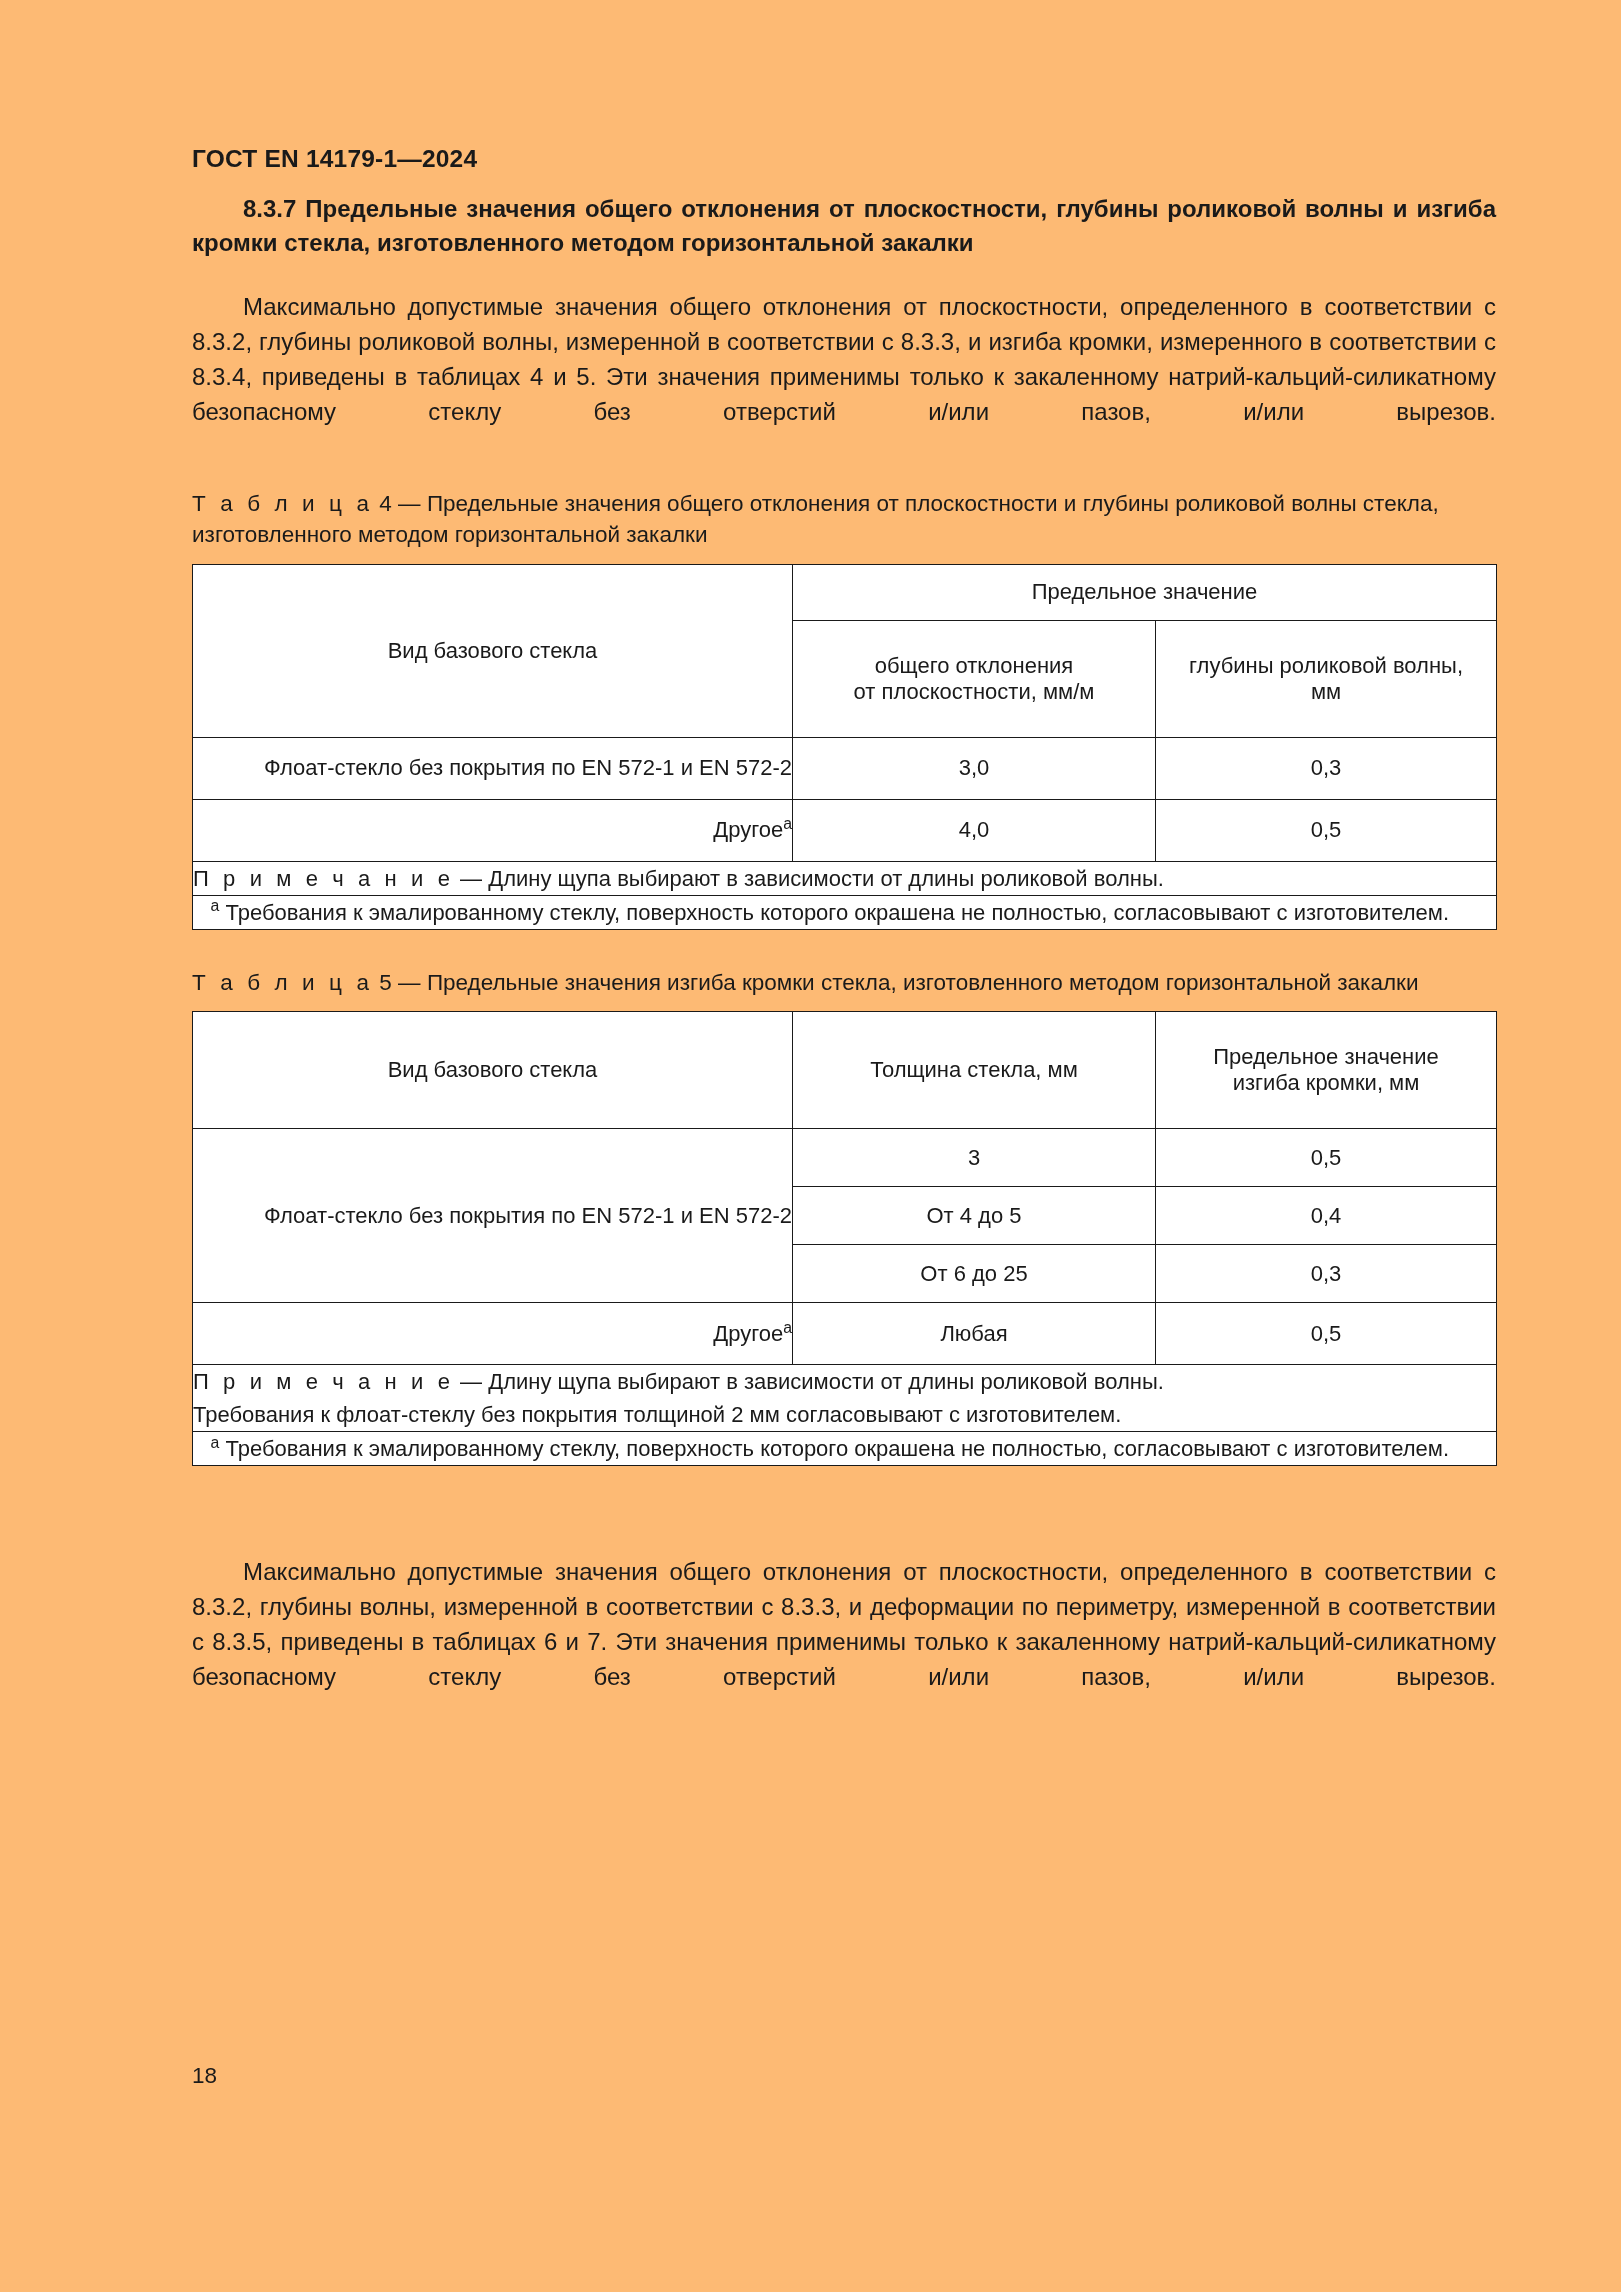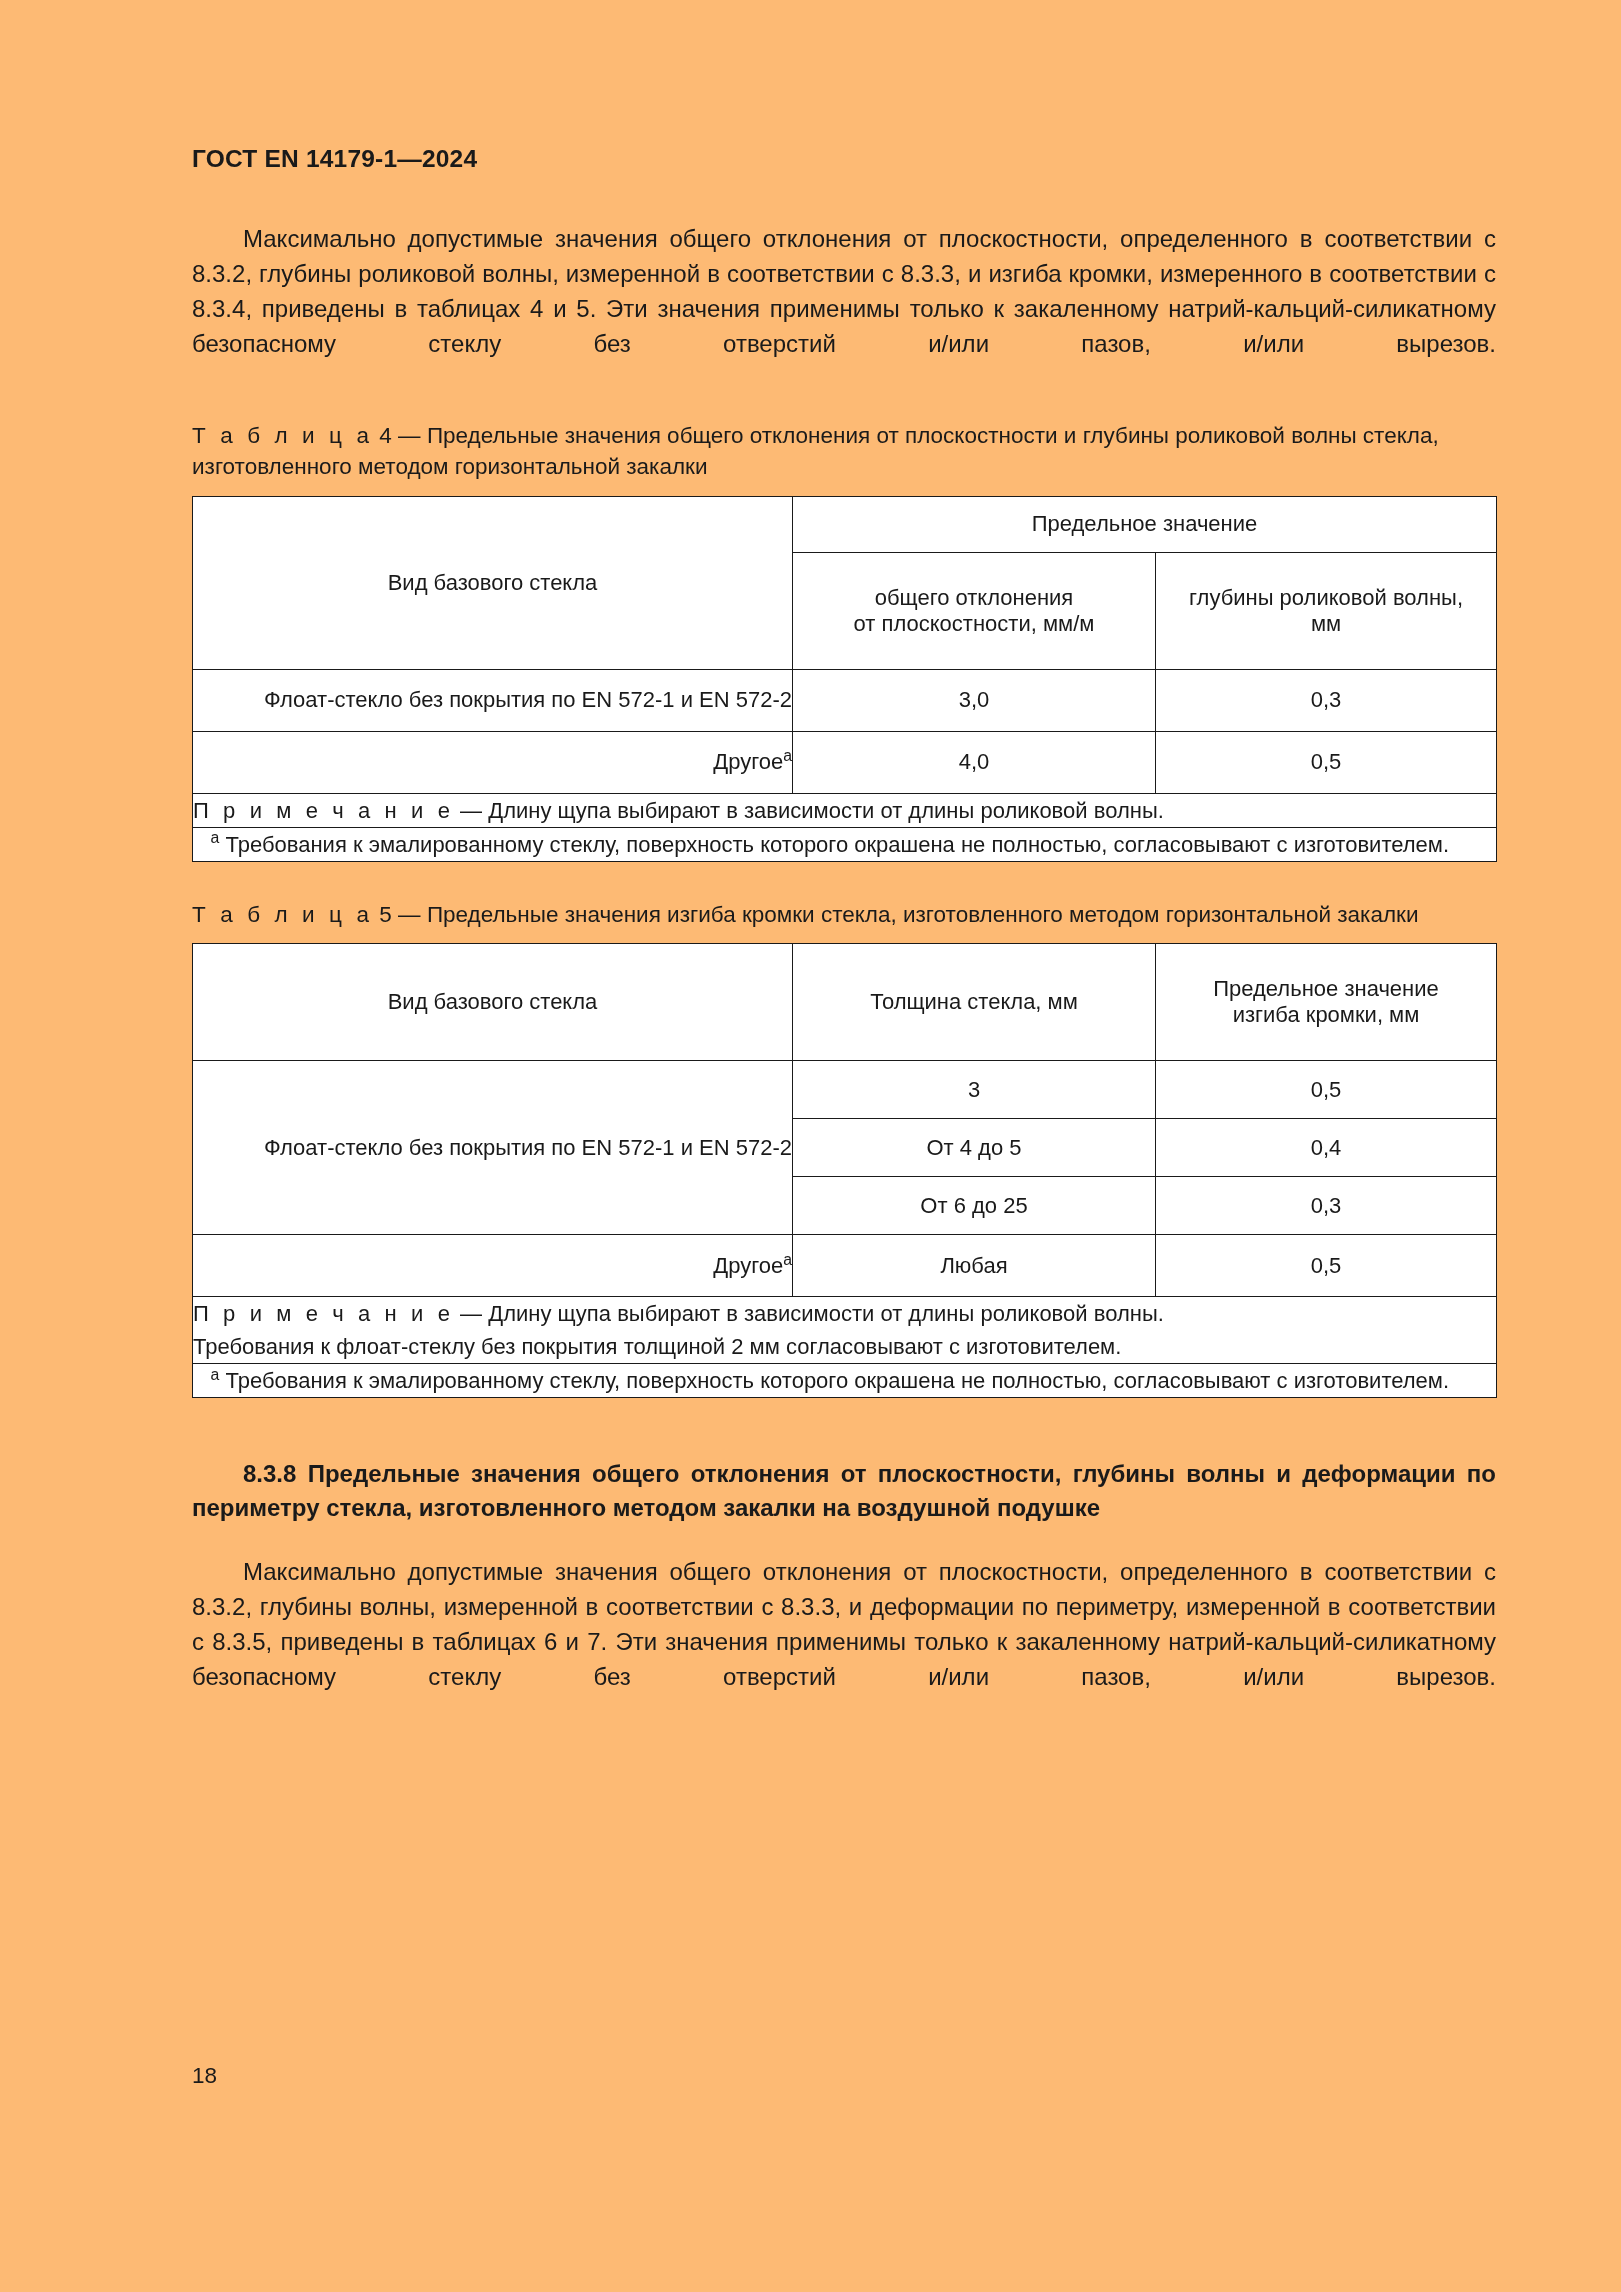--- a/index.html
+++ b/index.html
@@ -136,20 +136,21 @@
 </style>
 </head>
 <body>
 
 <div class="page">
 
   <div class="doc-header">ГОСТ EN 14179-1—2024</div>
 
   <div class="content" style="top:192px;">
 
+    <p class="clause-heading">8.3.7  Предельные значения общего отклонения от плоскостности, глубины роликовой вол­ны и изгиба кромки стекла, изготовленного методом горизонтальной закалки</p>
     <p class="body-par last-line-full">Максимально допустимые значения общего отклонения от плоскостности, определенного в со­ответствии с 8.3.2, глубины роликовой волны, измеренной в соответствии с 8.3.3, и изгиба кромки, из­меренного в соответствии с 8.3.4, приведены в таблицах 4 и 5. Эти значения применимы только к за­каленному натрий-кальций-силикатному безопасному стеклу без отверстий и/или пазов, и/или вырезов.</p>
 
     <div class="spacer-lg"></div>
 
     <p class="table-caption">
       <span class="sp-wide">Т а б л и ц а</span>
       <span>4</span>
       <span>—</span>
       <span>Предельные значения общего отклонения от плоскостности и глубины роликовой волны стекла, изготовленного методом горизонтальной закалки</span>
     </p>
@@ -260,21 +261,20 @@
           <td colspan="3" class="fnote-cell">
             <span class="mark">a</span>
             <span>Требования к эмалированному стеклу, поверхность которого окрашена не полностью, согласовывают с из­готовителем.</span>
           </td>
         </tr>
       </tbody>
     </table>
 
     <div class="spacer-lg"></div>
 
-    <p class="clause-heading">8.3.8  Предельные значения общего отклонения от плоскостности, глубины волны и дефор­мации по периметру стекла, изготовленного методом закалки на воздушной подушке</p>
     <p class="body-par last-line-full">Максимально допустимые значения общего отклонения от плоскостности, определенного в со­ответствии с 8.3.2, глубины волны, измеренной в соответствии с 8.3.3, и деформации по периметру, измеренной в соответствии с 8.3.5, приведены в таблицах 6 и 7. Эти значения применимы только к за­каленному натрий-кальций-силикатному безопасному стеклу без отверстий и/или пазов, и/или вырезов.</p>
 
   </div>
 
   <div class="page-number">18</div>
 
 </div>
 
 
 </body></html>

